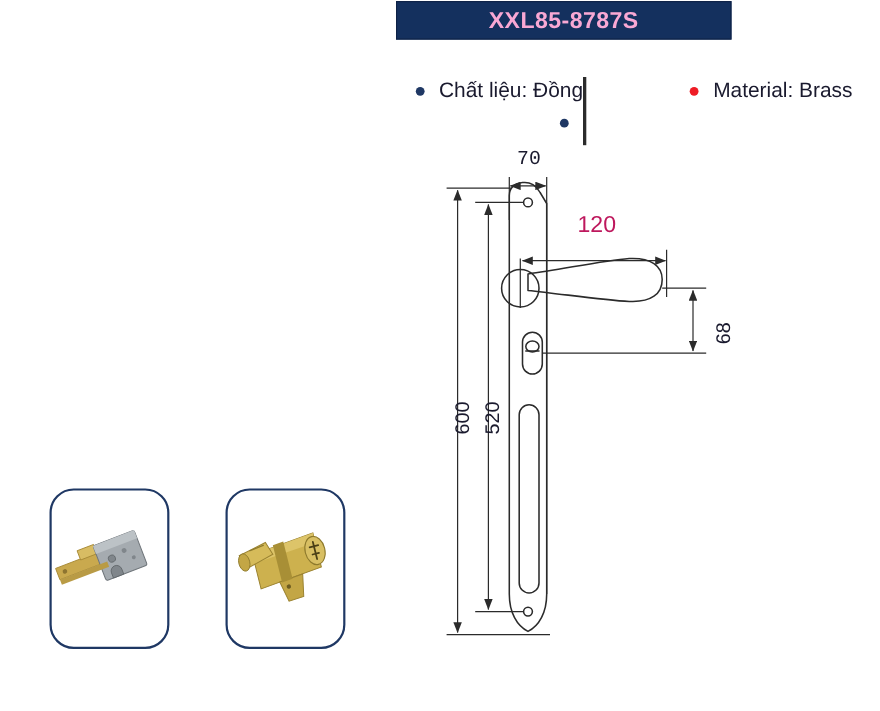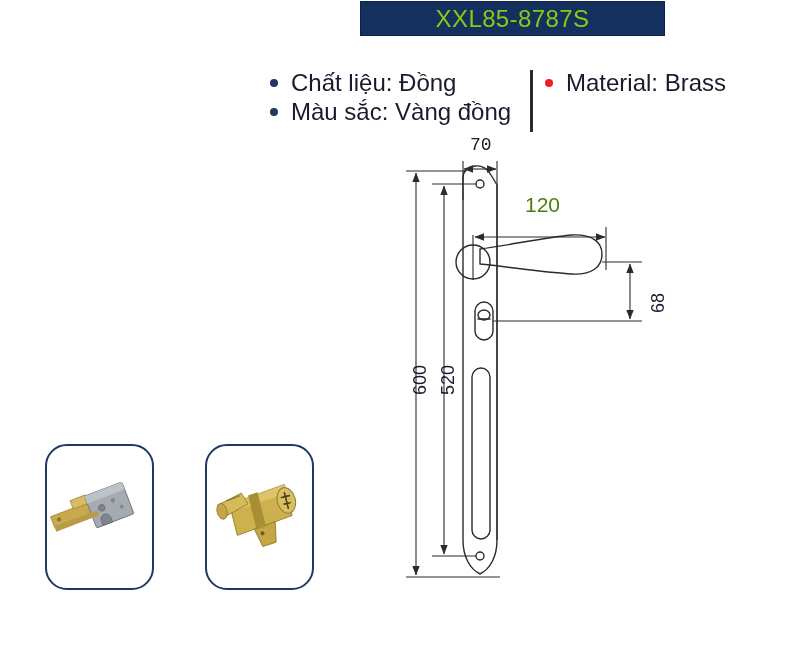--- a/index.html
+++ b/index.html
@@ -23,23 +23,23 @@
     top: 1px;
     width: 303px;
     height: 33px;
     background: #14305e;
     border: 1px solid #0d2145;
     display: flex;
     align-items: center;
     justify-content: center;
   }
   #title-banner .title-text {
-    color: #84cc16;
-    font-size: 24px;
-    font-weight: normal;
+    color: #f9a8d4;
+    font-size: 21px;
+    font-weight: bold;
     letter-spacing: 0.4px;
   }
 
   
   #spec-area {
     position: absolute;
     left: 260px;
     top: 68px;
     width: 520px;
     height: 68px;
@@ -48,22 +48,23 @@
     position: absolute;
     top: 0;
   }
   #spec-col-vi { left: 10px; width: 260px; }
   #spec-col-en { left: 285px; width: 230px; }
 
   .spec-item {
     display: flex;
     align-items: center;
     height: 29px;
-    font-size: 24px;
+    font-size: 19px;
     white-space: nowrap;
+    justify-content: flex-end;
   }
   .bullet {
     width: 8px;
     height: 8px;
     border-radius: 50%;
     margin-right: 13px;
     flex: 0 0 auto;
   }
   .bullet-vi { background: #1f3864; }
   .bullet-en { background: #ee1c25; }
@@ -120,21 +121,20 @@
 
 <div id="spec-area">
 
   <div class="spec-col" id="spec-col-vi">
     <div class="spec-item">
       <span class="bullet bullet-vi"></span>
       <span>Chất liệu: Đồng</span>
     </div>
     <div class="spec-item">
       <span class="bullet bullet-vi"></span>
-      <span>Màu sắc: Vàng đồng</span>
     </div>
   </div>
 
   <div id="spec-divider"></div>
 
   <div class="spec-col" id="spec-col-en">
     <div class="spec-item">
       <span class="bullet bullet-en"></span>
       <span>Material: Brass</span>
     </div>
@@ -208,21 +208,21 @@
 
     <g stroke="#2b2b2b" stroke-width="1.1" fill="none">
       <line x1="52" y1="39" x2="96" y2="39"></line>
       <line x1="52" y1="411" x2="96" y2="411"></line>
       <line x1="64" y1="41" x2="64" y2="409" marker-start="url(#arrStart)" marker-end="url(#arrEnd)"></line>
     </g>
   </svg>
 
   <span class="dim-label" style="left: 90px; top: -10px; font-family: Liberation Mono, monospace;">70</span>
 
-  <span class="dim-label big" style="left: 145px; top: 48px; color:#4d7c0f;">120</span>
+  <span class="dim-label big" style="left: 145px; top: 48px; color:#be185d;">120</span>
 
   <span class="dim-label vert" style="left: 268px; top: 168px;">68</span>
 
   <span class="dim-label vert" style="left: 30px; top: 250px;">600</span>
 
   <span class="dim-label vert" style="left: 58px; top: 250px;">520</span>
 </div>
 
 <div class="photo-box" id="photo-box-1">
   <svg width="101" height="138" viewBox="0 0 101 138">

